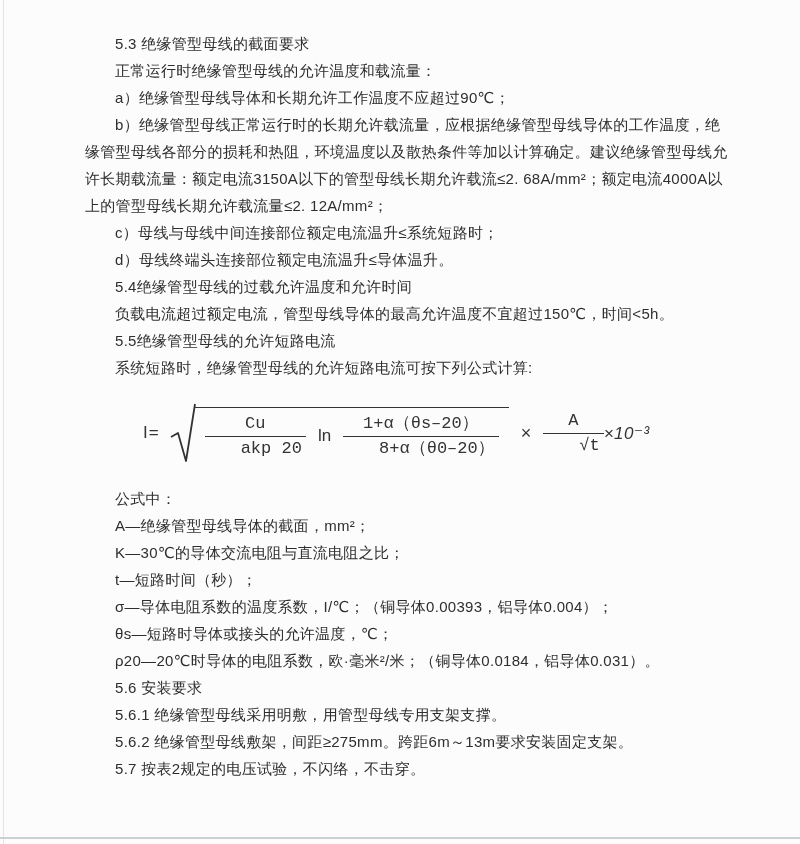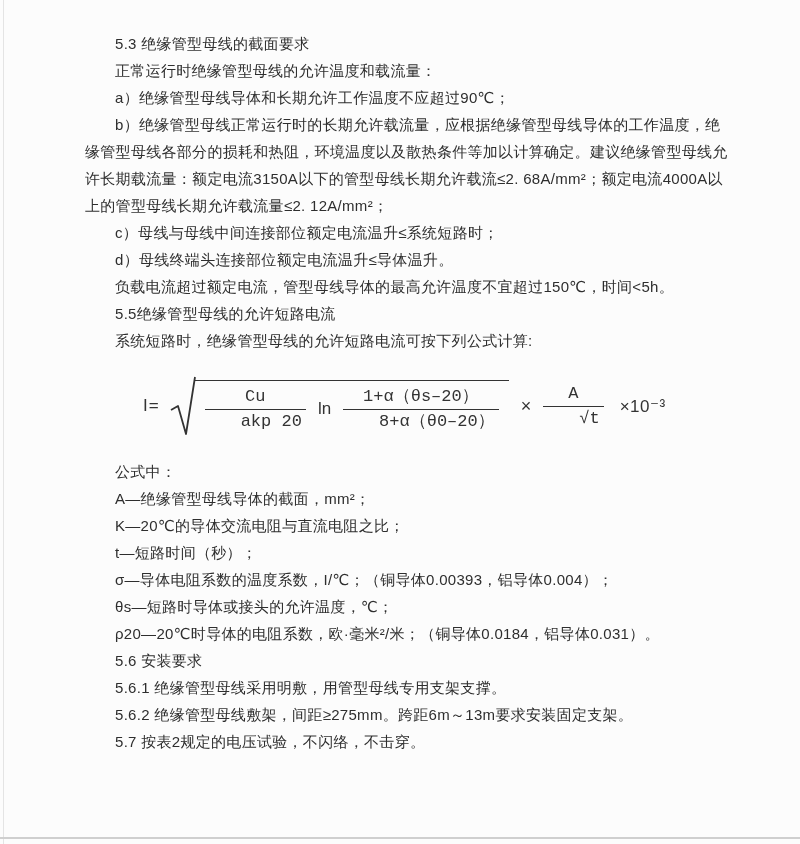--- a/index.html
+++ b/index.html
@@ -58,36 +58,37 @@
     font-family: Liberation Mono, monospace;
   }
   .frac .num {
     border-bottom: 1.6px solid #333;
     padding: 0 8px 1px 8px;
     text-align: center;
     min-width: 100%;
   }
   .frac .den { padding: 1px 4px 0 4px; margin-left: 32px; }
   .formula .op { margin: 0 12px; font-size: 18px; }
-  .formula .factor { margin-left: 16px; letter-spacing: 0.5px; }
+  .formula .factor { letter-spacing: 0.5px; font-style: italic; }
   .formula .ln { padding: 0 2px; text-align: right; }
 </style>
 </head>
 <body>
 
 <div class="page-edge-left"></div>
 <div class="page-rule-bottom"></div>
 
 <div class="content">
   <p>5.3 绝缘管型母线的截面要求</p>
   <p>正常运行时绝缘管型母线的允许温度和载流量：</p>
   <p>a）绝缘管型母线导体和长期允许工作温度不应超过90℃；</p>
   <p>b）绝缘管型母线正常运行时的长期允许载流量，应根据绝缘管型母线导体的工作温度，绝缘管型母线各部分的损耗和热阻，环境温度以及散热条件等加以计算确定。建议绝缘管型母线允许长期载流量：额定电流3150A以下的管型母线长期允许载流≤2. 68A/mm²；额定电流4000A以上的管型母线长期允许载流量≤2. 12A/mm²；</p>
   <p>c）母线与母线中间连接部位额定电流温升≤系统短路时；</p>
   <p>d）母线终端头连接部位额定电流温升≤导体温升。</p>
+  <p>5.4绝缘管型母线的过载允许温度和允许时间</p>
   <p>负载电流超过额定电流，管型母线导体的最高允许温度不宜超过150℃，时间&lt;5h。</p>
   <p>5.5绝缘管型母线的允许短路电流</p>
   <p>系统短路时，绝缘管型母线的允许短路电流可按下列公式计算:</p>
 
   <div class="formula">
     <span class="lhs">I=</span>
     <svg class="radical-svg" width="26" height="64" viewBox="0 0 26 64">
       <path d="M1 36 L8 32 L16 60 L25 3" fill="none" stroke="#333" stroke-width="1.8" stroke-linejoin="round"></path>
     </svg>
     <span class="sqrt-group">
@@ -104,21 +105,21 @@
     <span class="op">×</span>
     <span class="frac">
       <span class="num">A</span>
       <span class="den">√t</span>
     </span>
     <span class="factor">×10⁻³</span>
   </div>
 
   <p>公式中：</p>
   <p>A—绝缘管型母线导体的截面，mm²；</p>
-  <p>K—20℃的导体交流电阻与直流电阻之比；</p>
+  <p>K—30℃的导体交流电阻与直流电阻之比；</p>
   <p>t—短路时间（秒）；</p>
   <p>σ—导体电阻系数的温度系数，I/℃；（铜导体0.00393，铝导体0.004）；</p>
   <p>θs—短路时导体或接头的允许温度，℃；</p>
   <p>ρ20—20℃时导体的电阻系数，欧·毫米²/米；（铜导体0.0184，铝导体0.031）。</p>
   <p>5.6 安装要求</p>
   <p>5.6.1 绝缘管型母线采用明敷，用管型母线专用支架支撑。</p>
   <p>5.6.2 绝缘管型母线敷架，间距≥275mm。跨距6m～13m要求安装固定支架。</p>
   <p>5.7 按表2规定的电压试验，不闪络，不击穿。</p>
 </div>
 

